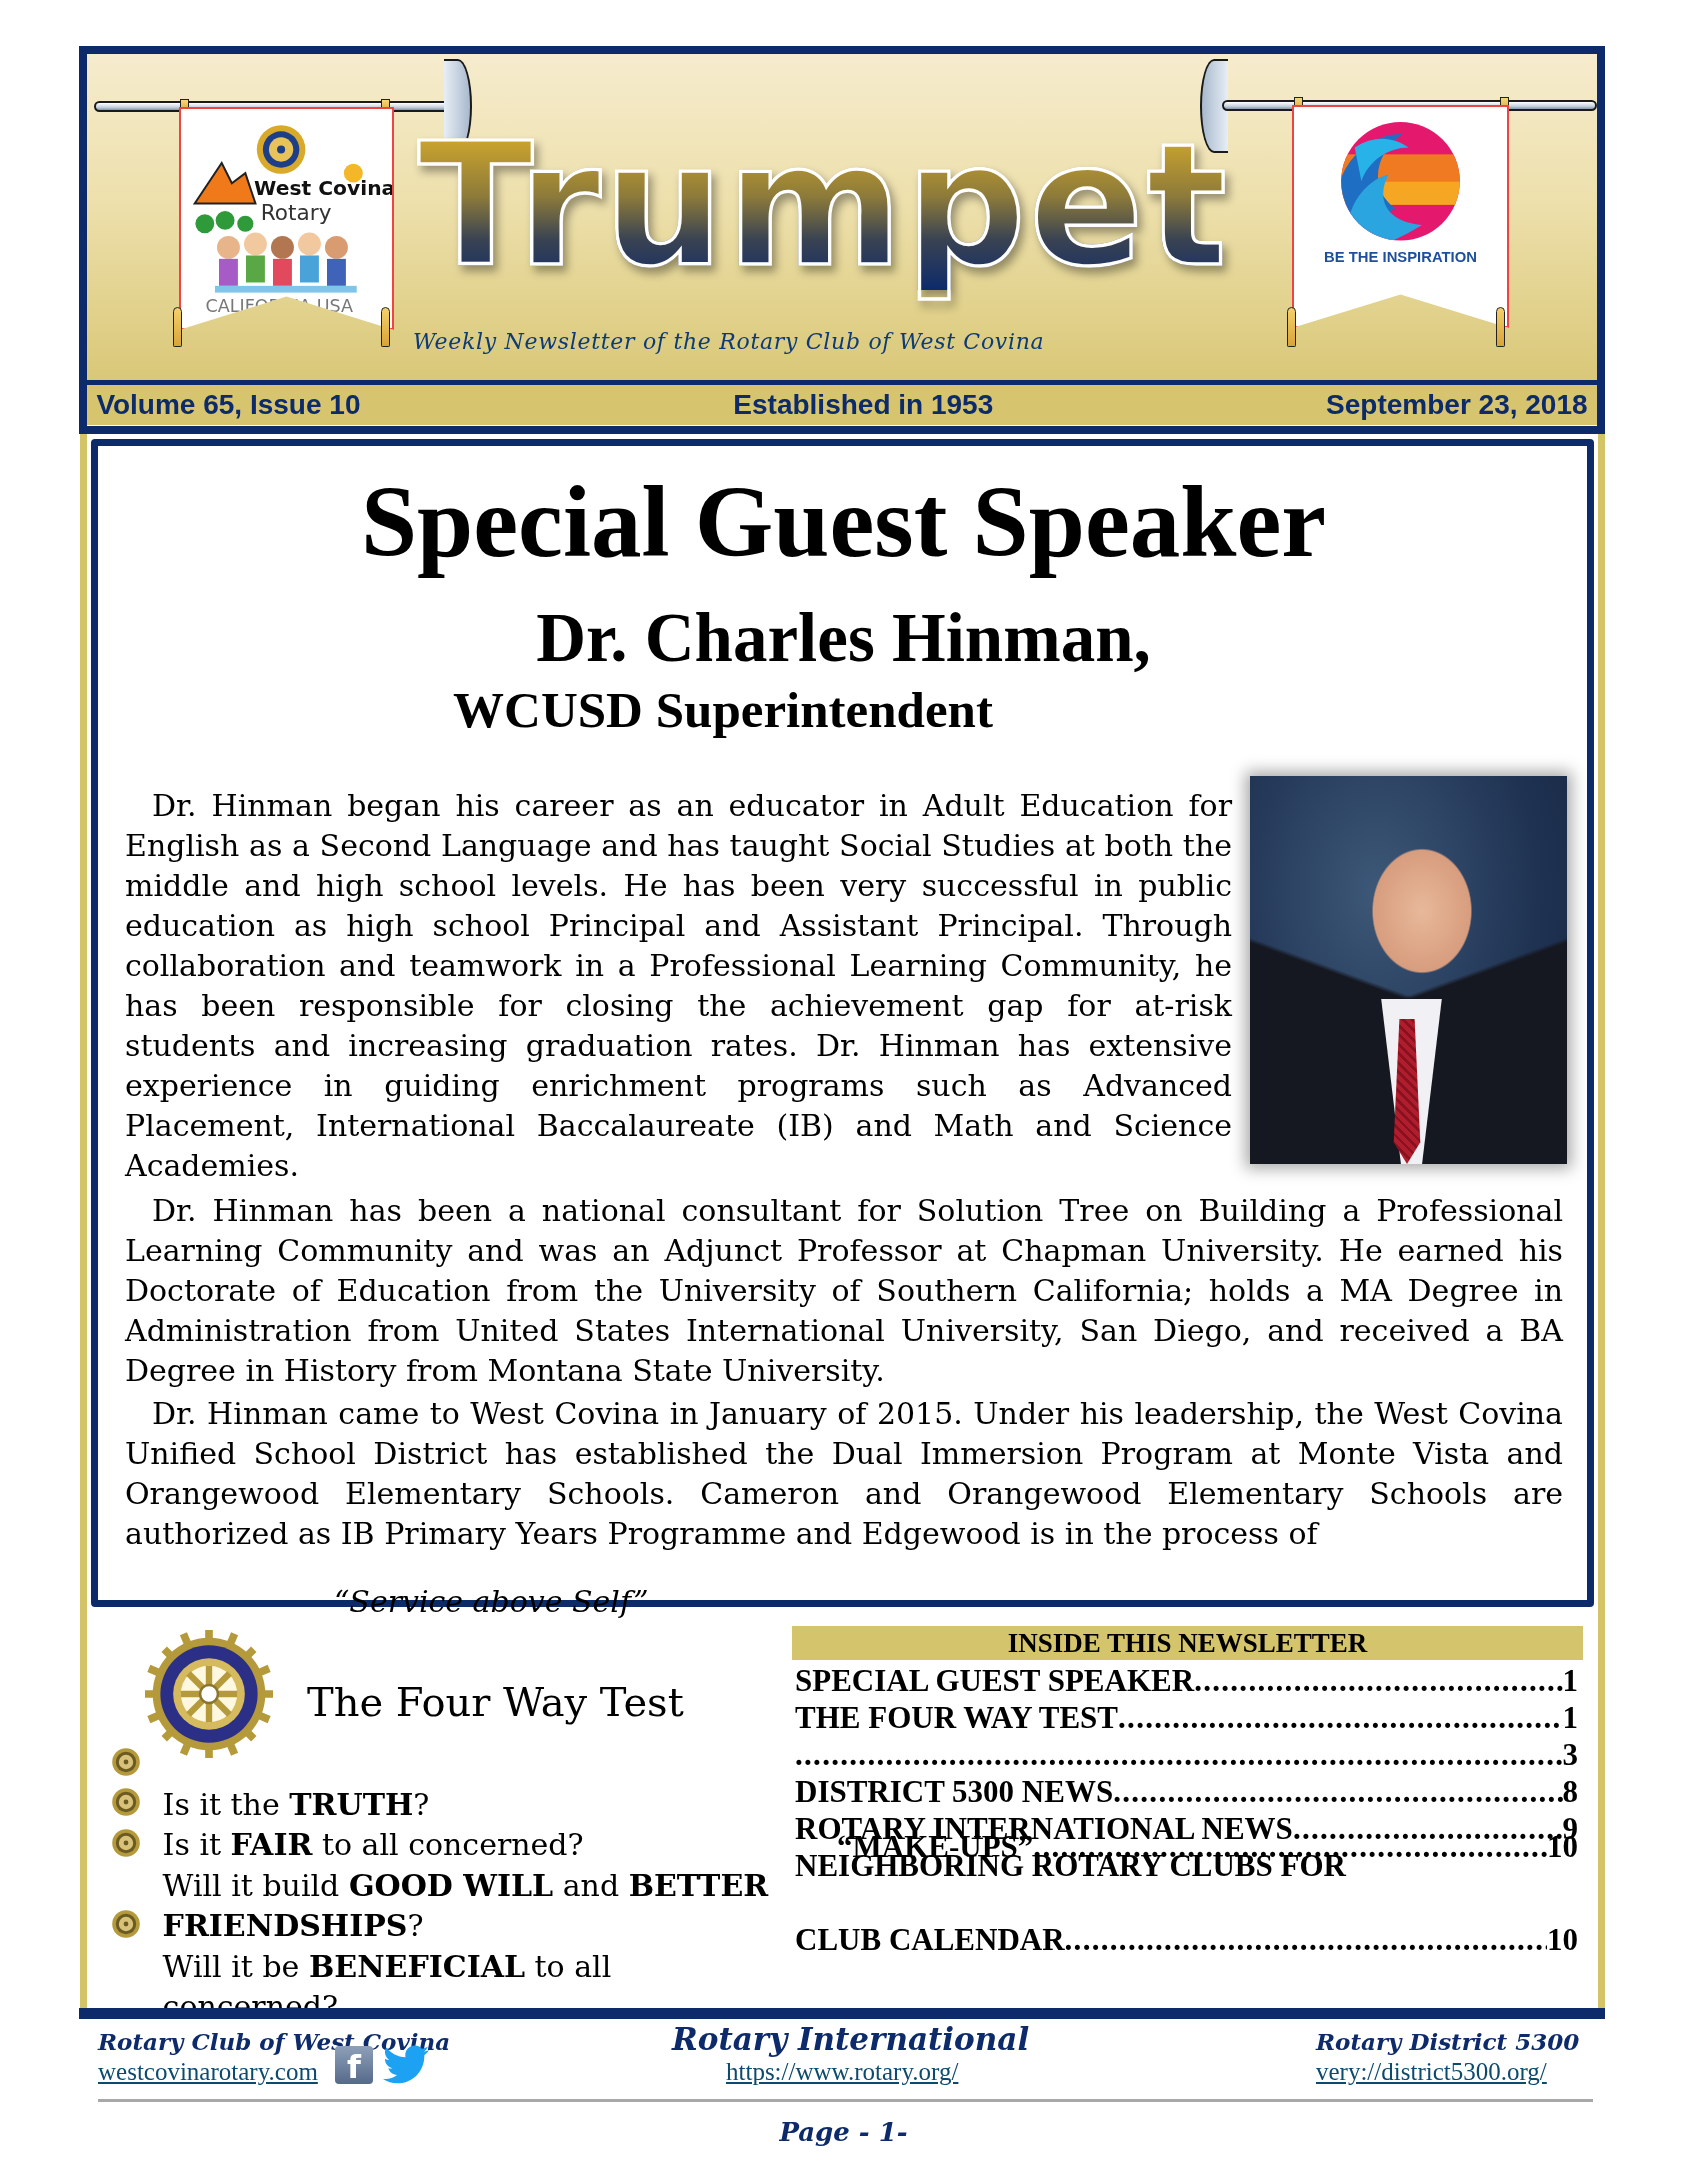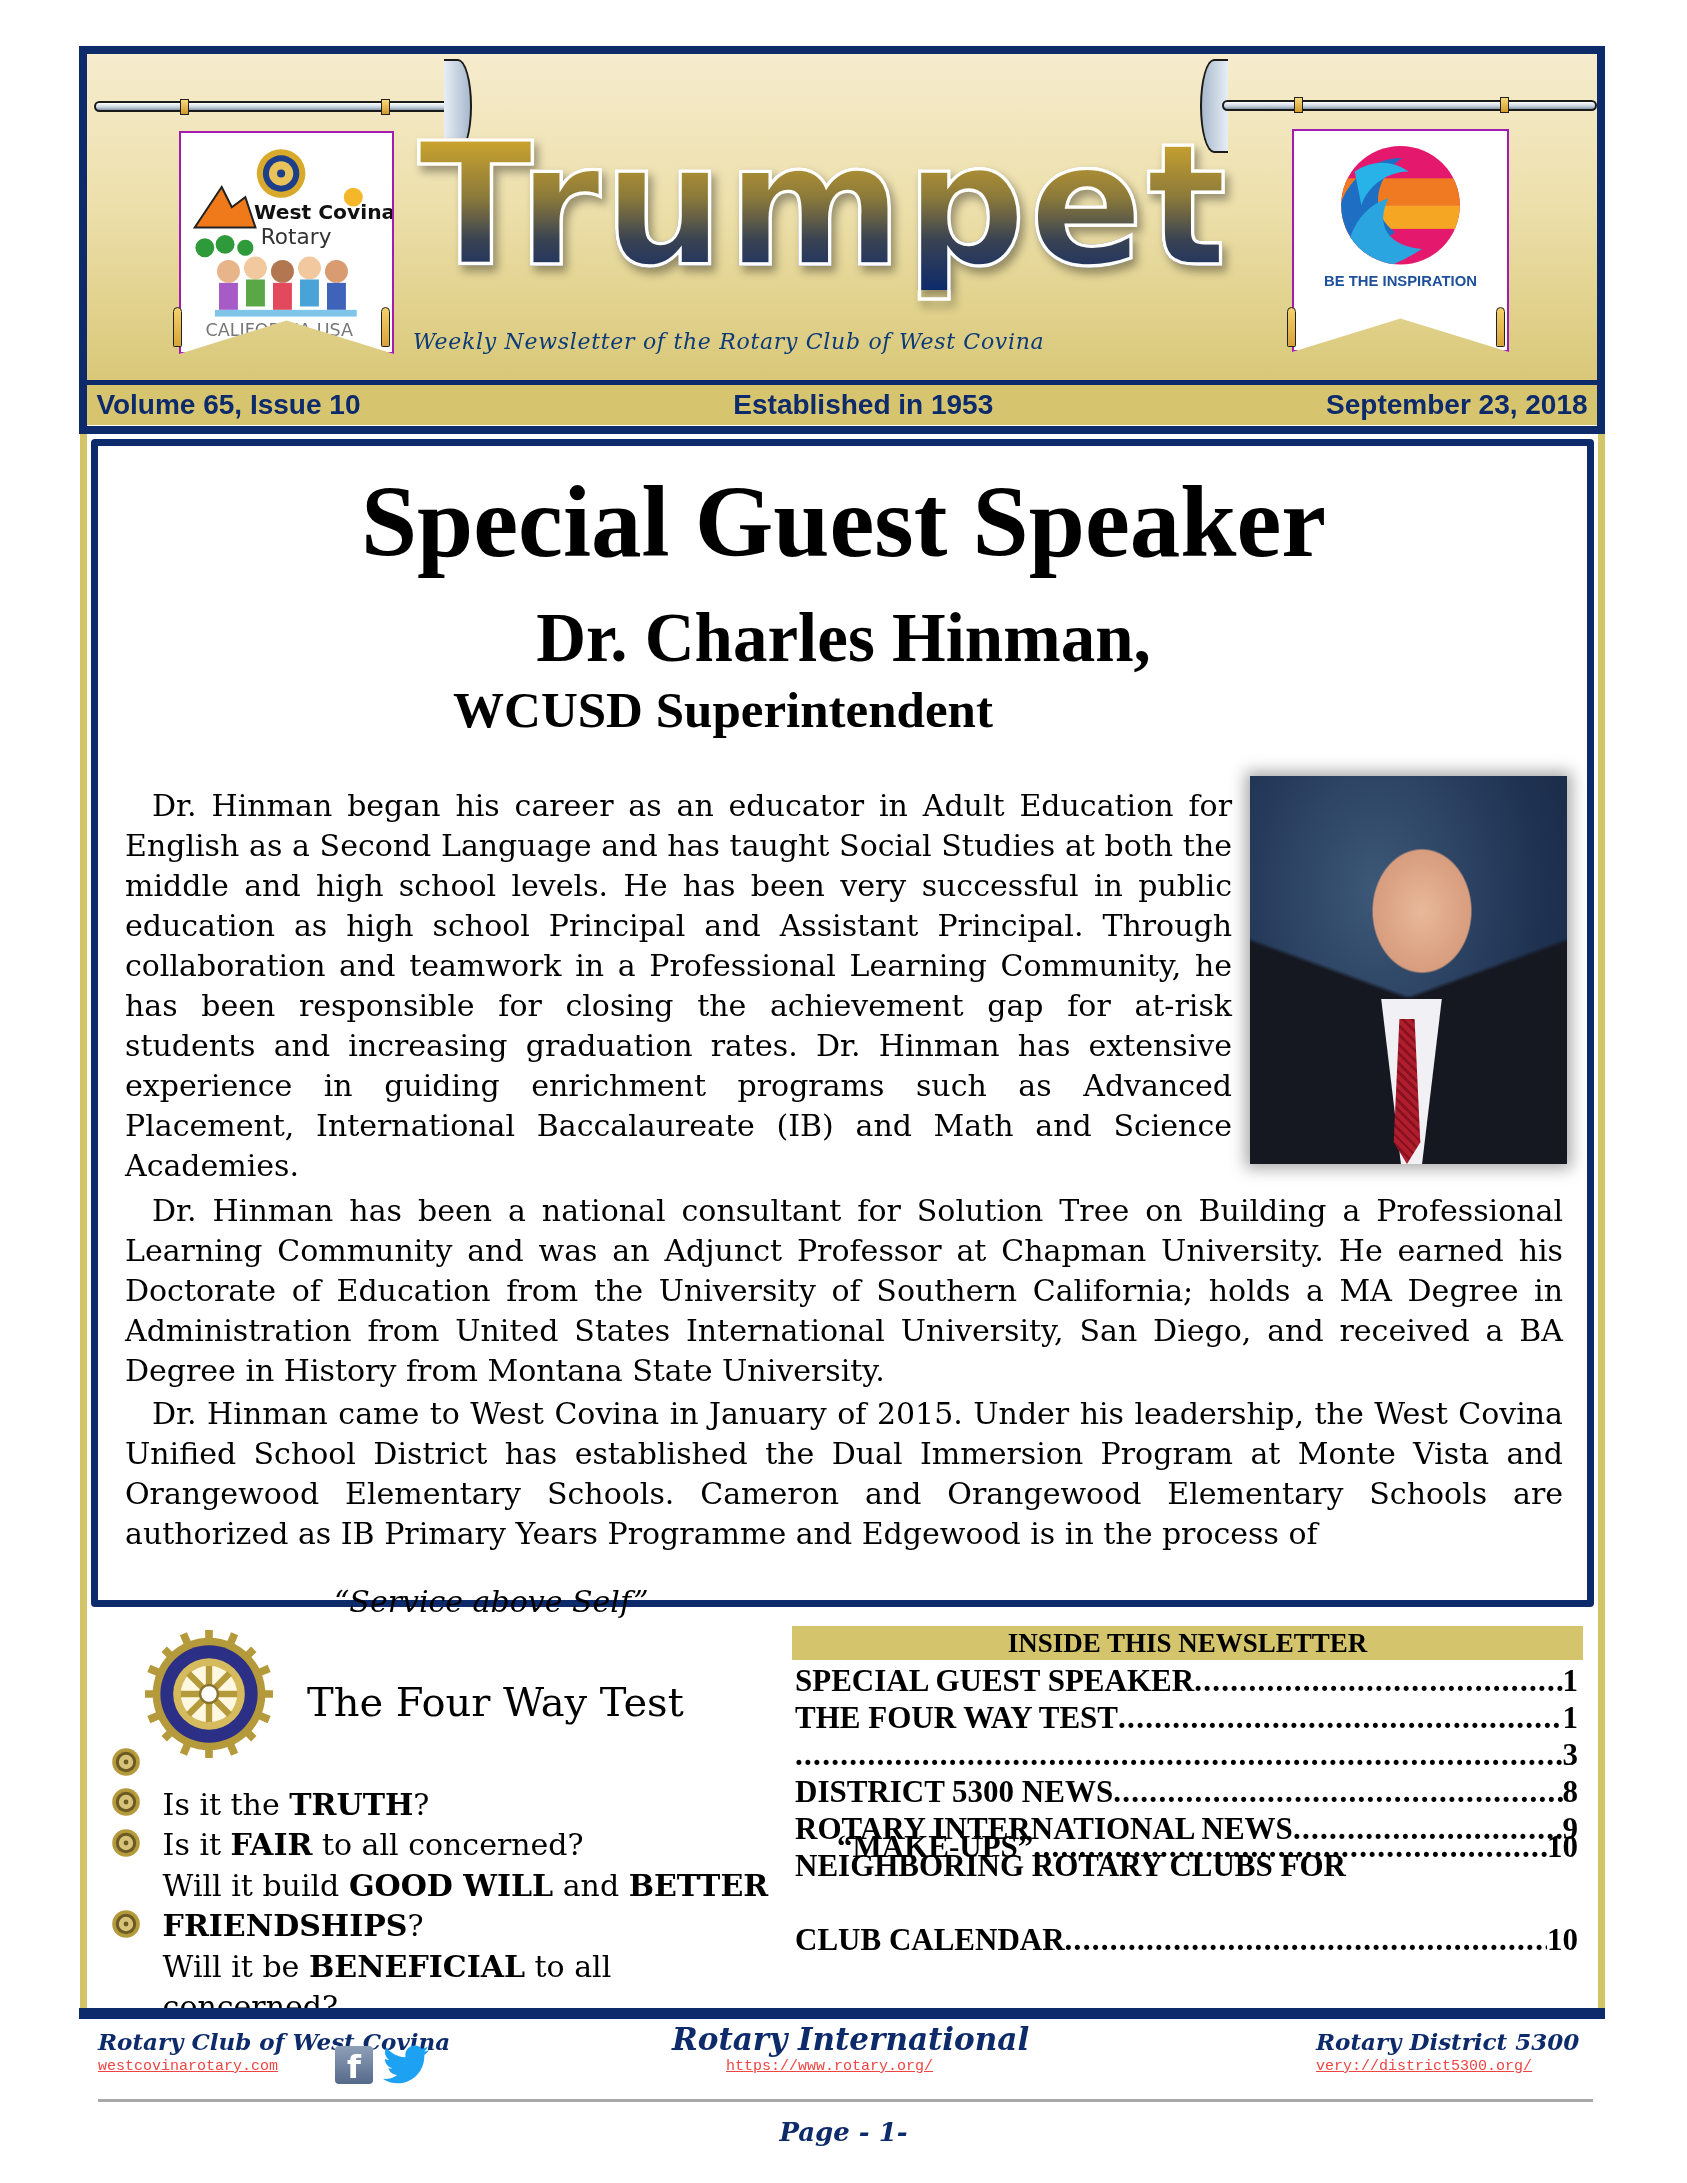--- a/index.html
+++ b/index.html
@@ -20,22 +20,22 @@
 
   .gold-side { width:6.7px; background:#d4c468; }
   #gold-left { left:80px; top:434px; height:1575px; }
   #gold-right { left:1598px; top:434px; height:1575px; }
 
   
   .trumpet-tube { height:10.8px; background:linear-gradient(to bottom,#ffffff,#c7d2de 60%,#8494a6); border:2px solid #1a1a1a; border-radius:5.4px; box-sizing:border-box; }
   .trumpet-bell { width:40px; height:128px; border:2px solid #1a1a1a; border-left:none; border-radius:0 50% 50% 0 / 0 50% 50% 0;
     background:linear-gradient(to right,#e7eef6,#a8b9cc); box-sizing:border-box; }
   .clip { width:9.4px; height:16px; background:linear-gradient(#f7d97a,#d49a2a); border:1.3px solid #222; box-sizing:border-box; }
-  .banner { background:#fff; border:2px solid #a21caf; box-sizing:border-box;
-    clip-path:polygon(0 0,100% 0,100% 100%,50% 85%,0 100%);margin-top:24px; }
+  .banner { background:#fff; border:2px solid #ef4444; box-sizing:border-box;
+    clip-path:polygon(0 0,100% 0,100% 100%,50% 85%,0 100%); }
   .tassel { width:9.4px; height:40px; background:linear-gradient(#f5d06a,#d8a43a); border:1.3px solid #222; border-radius:4.7px 4.7px 1.3px 1.3px; box-sizing:border-box; }
 
   #title-trumpet { left:418px; top:121px; font-family:"DejaVu Sans", sans-serif; font-weight:bold; font-size:169px; line-height:1;
     letter-spacing:2.7px;
     background:linear-gradient(to bottom,#e0b12a 0%,#8c7a3a 45%,#3a4352 70%,#0d2a6b 100%);
     -webkit-background-clip:text; background-clip:text; color:transparent;
     -webkit-text-stroke:3.4px #fff; filter:drop-shadow(4px 6.7px 4px rgba(0,0,0,0.35)); }
   #tagline { left:413px; top:329px; font-family:"DejaVu Serif", serif; font-style:italic; font-size:22px; color:#0d3b78; letter-spacing:0.7px; }
 
   
@@ -72,21 +72,21 @@
     font-family:"Liberation Serif", serif; font-weight:bold; font-size:27px; line-height:35px; }
   .toc-row { left:795px; width:783px; font-family:"Liberation Serif", serif; font-weight:bold; font-size:31px; line-height:37px; display:flex; white-space:nowrap; }
   .toc-row .lbl { flex-shrink:0; }
   .toc-row .dots { flex:1; overflow:hidden; }
   .toc-row .dots::before { content:"............................................................................................................................"; letter-spacing:1.3px; }
   .toc-row .pg { flex-shrink:0; }
 
   
   #bottom-bar { left:79px; top:2008px; width:1526px; height:10.8px; background:#0d2a6b; }
   .foot-title { font-family:"DejaVu Serif", serif; font-style:italic; font-weight:bold; color:#0d2a6b; }
-  .foot-link { font-family:Liberation Mono, monospace; font-size:15px; color:#ef4444; text-decoration:underline; }
+  .foot-link { font-family:Liberation Serif, serif; font-size:25px; color:#0c4a6e; text-decoration:underline; }
   #club-name { left:98px; top:2028px; font-size:23px; }
   #club-link { left:98px; top:2058px; }
   #fb-icon { left:335px; top:2046px; width:38px; height:38px; background:linear-gradient(#8ea0b8,#55698a); border-radius:4px; color:#fff; font-family:"DejaVu Sans", sans-serif; font-weight:bold; font-size:32px; text-align:center; line-height:42px; }
   #tw-icon { left:383px; top:2045px; width:47px; height:40px; }
   #ri-name { left:672px; top:2021px; font-size:31px; }
   #ri-link { left:726px; top:2058px; }
   #district-name { left:1316px; top:2028px; font-size:23px; }
   #district-link { left:1316px; top:2058px; }
   #footer-rule { left:98px; top:2099px; width:1495px; height:3.4px; background:#a8a8a8; }
   #page-num { left:0; top:2117px; width:1687px; text-align:center; font-family:"DejaVu Serif", serif; font-style:italic; font-weight:bold; font-size:26px; color:#0d2a6b; }

